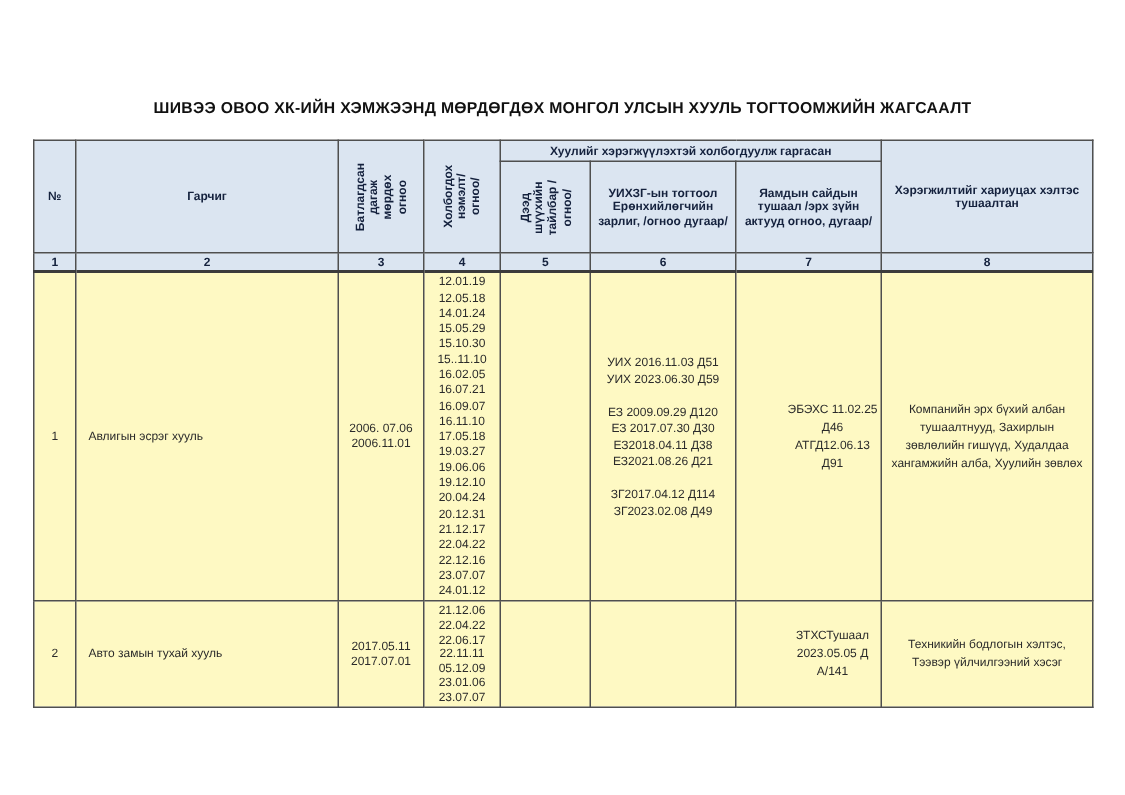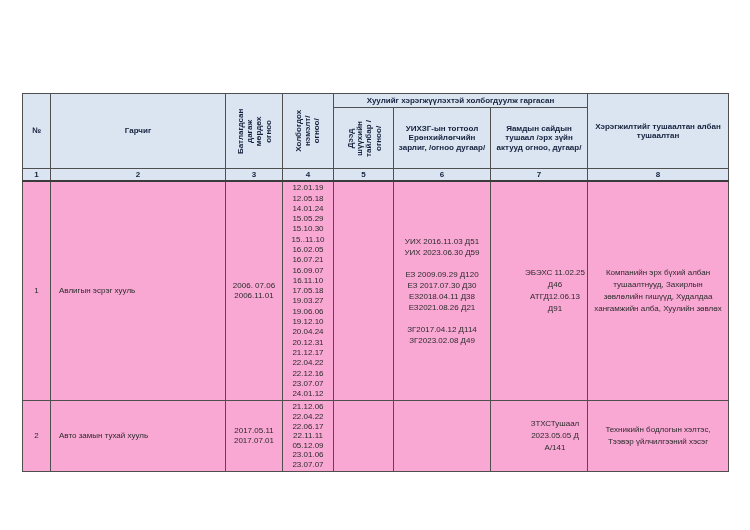--- a/index.html
+++ b/index.html
@@ -50,41 +50,42 @@
   .vwrap { display:flex; align-items:center; justify-content:center; height:100%; }
   .vert {
     transform:rotate(-90deg);
     text-align:center;
     line-height:9.2px;
     white-space:normal;
   }
   .vert.w62 { width:62px; }
   .vert.w40 { width:40px; }
   tbody td {
-    background:#f9a8d4;
+    background:#fef9c3;
     color:#2b2b2b;
     white-space:pre-line;
     padding:1px 2px;
     line-height:10.3px;
   }
   tbody td.col-2 { text-align:left; padding-left:8px;margin-top:37px; }
   tbody td.col-6 { line-height:11px; }
   tbody td.col-7 { line-height:12px;padding-left:34px; }
   tbody td.col-8 { line-height:12px; padding-left:5px; padding-right:5px; }
   tr.row-1 { height:218px; }
   tr.row-2 { height:69px; }
   tr.row-2 td.col-4 { line-height:9.6px; }
   col.c1{width:28px;} col.c2{width:175px;} col.c3{width:57px;} col.c4{width:51px;}
   col.c5{width:60px;} col.c6{width:97px;} col.c7{width:97px;} col.c8{width:141px;}
 </style>
 </head>
 <body style="--header-bg: #dbe5f1;">
 
 <div class="page">
 
+  <div class="doc-title">ШИВЭЭ ОВОО ХК-ИЙН ХЭМЖЭЭНД МӨРДӨГДӨХ МОНГОЛ УЛСЫН ХУУЛЬ ТОГТООМЖИЙН ЖАГСААЛТ</div>
 
   <table class="law-table">
     <colgroup>
       <col class="c1">
         <col class="c2">
         <col class="c3">
         <col class="c4">
       <col class="c5">
         <col class="c6">
         <col class="c7">
@@ -98,21 +99,21 @@
           <div class="vwrap">
               <div class="vert w62">Батлагдсан дагаж мөрдөх огноо</div>
             </div>
         </th>
         <th rowspan="2">
           <div class="vwrap">
               <div class="vert w62">Холбогдох нэмэлт/огноо/</div>
             </div>
         </th>
         <th colspan="3">Хуулийг хэрэгжүүлэхтэй холбогдуулж гаргасан</th>
-        <th rowspan="2">Хэрэгжилтийг тушаалтан албан тушаалтан</th>
+        <th rowspan="2">Хэрэгжилтийг хариуцах хэлтэс тушаалтан</th>
       </tr>
       <tr class="sub-row">
         <th>
           <div class="vwrap">
               <div class="vert w40">Дээд шүүхийн тайлбар /огноо/</div>
             </div>
         </th>
         <th>УИХЗГ-ын тогтоол Ерөнхийлөгчийн зарлиг, /огноо дугаар/</th>
         <th>Яамдын сайдын тушаал /эрх зүйн актууд огноо, дугаар/</th>
       </tr>

